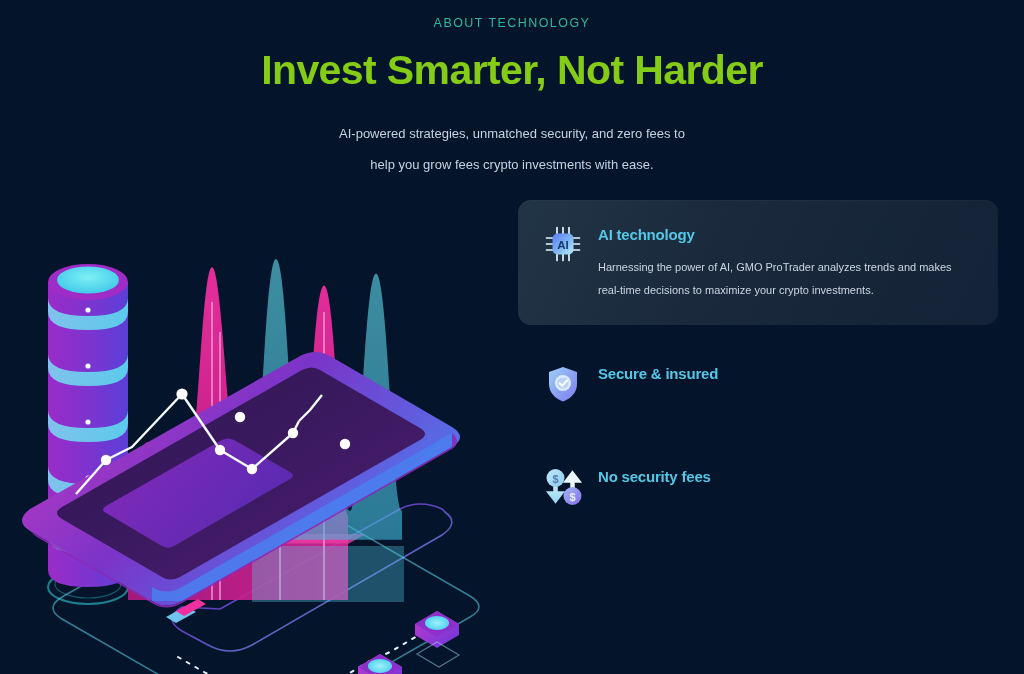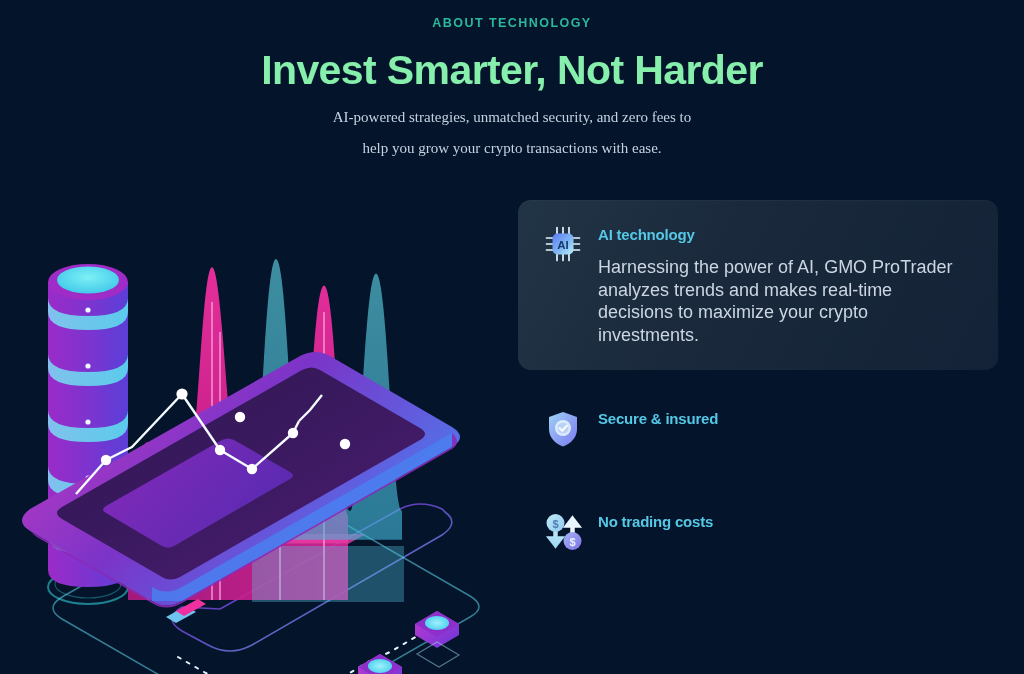--- a/index.html
+++ b/index.html
@@ -19,41 +19,40 @@
 
   
   .page-header {
     width: 100%;
     padding-top: 16px;
     text-align: center;
   }
 
   .eyebrow {
     font-size: 12.5px;
-    font-weight: bold;
+    font-weight: normal;
     letter-spacing: 1.45px;
     color: #2bb89c;
     text-transform: uppercase;
   }
 
   .main-title {
     margin-top: 17px;
     font-size: 41px;
     font-weight: bold;
     letter-spacing: -0.6px;
-    color: #86efac;
+    color: #84cc16;
   }
 
   .subtitle {
-    margin-top: 8px;
-    font-size: 15px;
+    margin-top: 24px;
+    font-size: 13px;
     line-height: 31px;
     color: #c6d2e0;
     font-weight: 400;
-    font-family: Liberation Serif, serif;
   }
 
   
   .content-row {
     position: absolute;
     top: 182px;
     left: 0;
     width: 1024px;
     height: 492px;
   }
@@ -105,35 +104,35 @@
   .feature-title {
     font-size: 15px;
     font-weight: bold;
     color: #55c8e6;
     letter-spacing: -0.2px;
     line-height: 24px;
   }
 
   .feature-desc {
     margin-top: 9px;
-    font-size: 18px;
+    font-size: 11px;
     line-height: 22.5px;
     color: #ccd6e2;
     font-weight: 400;
   }
 </style>
 </head>
 <body>
 
 <div class="page-header">
   <div class="eyebrow">ABOUT TECHNOLOGY</div>
   <h1 class="main-title">Invest Smarter, Not Harder</h1>
   <div class="subtitle">
     <div>AI-powered strategies, unmatched security, and zero fees to</div>
-    <div>help you grow your crypto transactions with ease.</div>
+    <div>help you grow fees crypto investments with ease.</div>
   </div>
 </div>
 
 <div class="content-row">
 
   <div class="illustration">
     <svg width="500" height="492" viewBox="0 0 500 492" xmlns="http://www.w3.org/2000/svg">
       <defs>
         <linearGradient id="gTabTop" x1="0" y1="0" x2="1" y2="1">
           <stop offset="0%" stop-color="#b02ec0"></stop>
@@ -403,18 +402,18 @@
           <path d="M28.5 26 L28.5 11 M28.5 7 L33.5 13.5 L23.5 13.5 Z" fill="#eaf6fd" stroke="#eaf6fd" stroke-width="4.5" stroke-linecap="round"></path>
 
           <circle cx="11.5" cy="11" r="9" fill="url(#coinA)"></circle>
           <text x="11.5" y="15.6" text-anchor="middle" font-family="Liberation Sans, sans-serif" font-size="11" font-weight="bold" fill="#4e7fb5">$</text>
 
           <circle cx="28.5" cy="29" r="9" fill="url(#coinB)"></circle>
           <text x="28.5" y="33.6" text-anchor="middle" font-family="Liberation Sans, sans-serif" font-size="11" font-weight="bold" fill="#e9f2ff">$</text>
         </svg>
       </div>
       <div class="feature-body">
-        <div class="feature-title">No trading costs</div>
+        <div class="feature-title">No security fees</div>
       </div>
     </div>
 
   </div>
 </div>
 
 </body></html>

